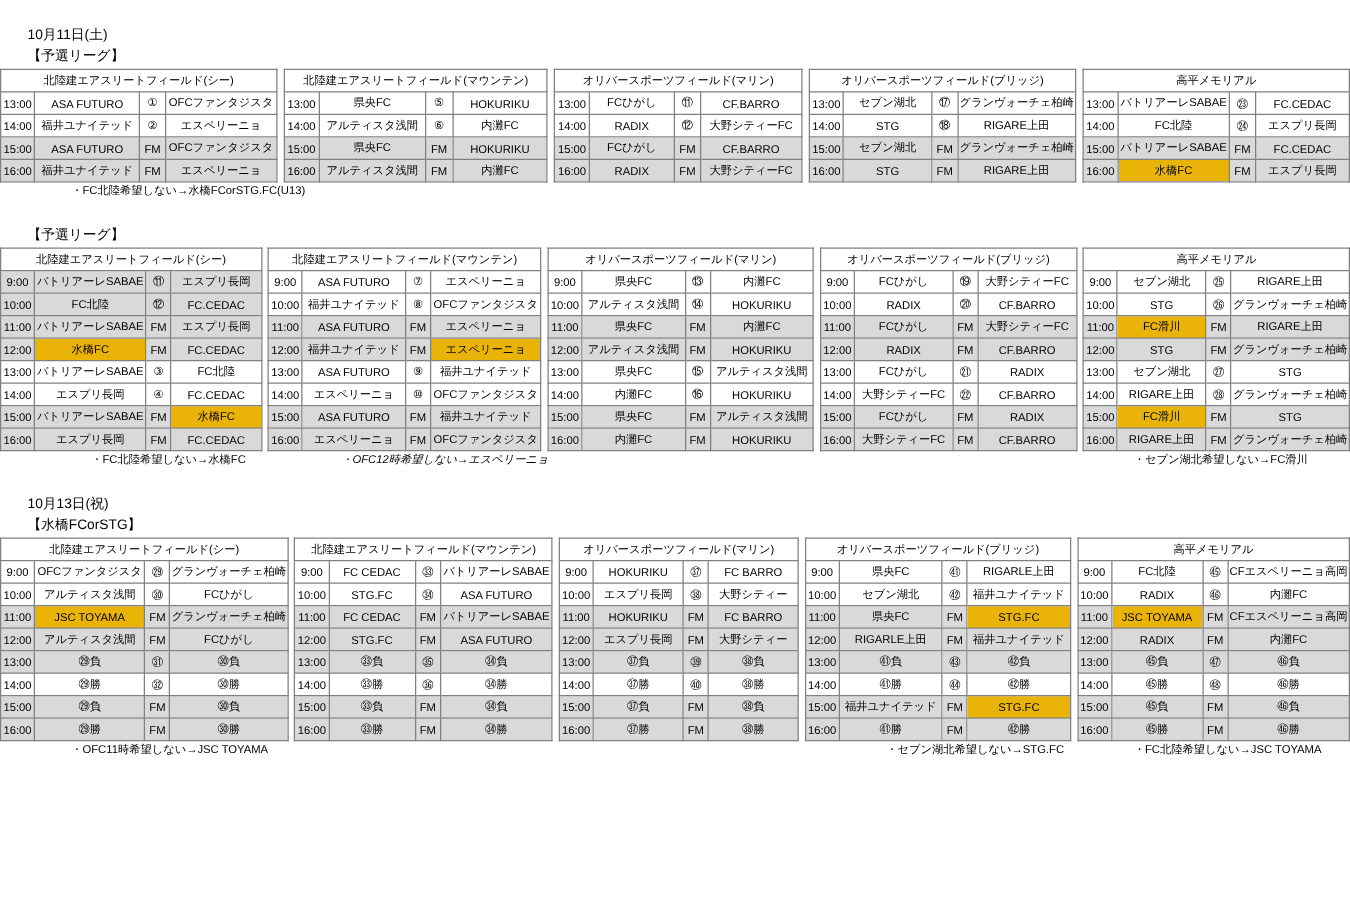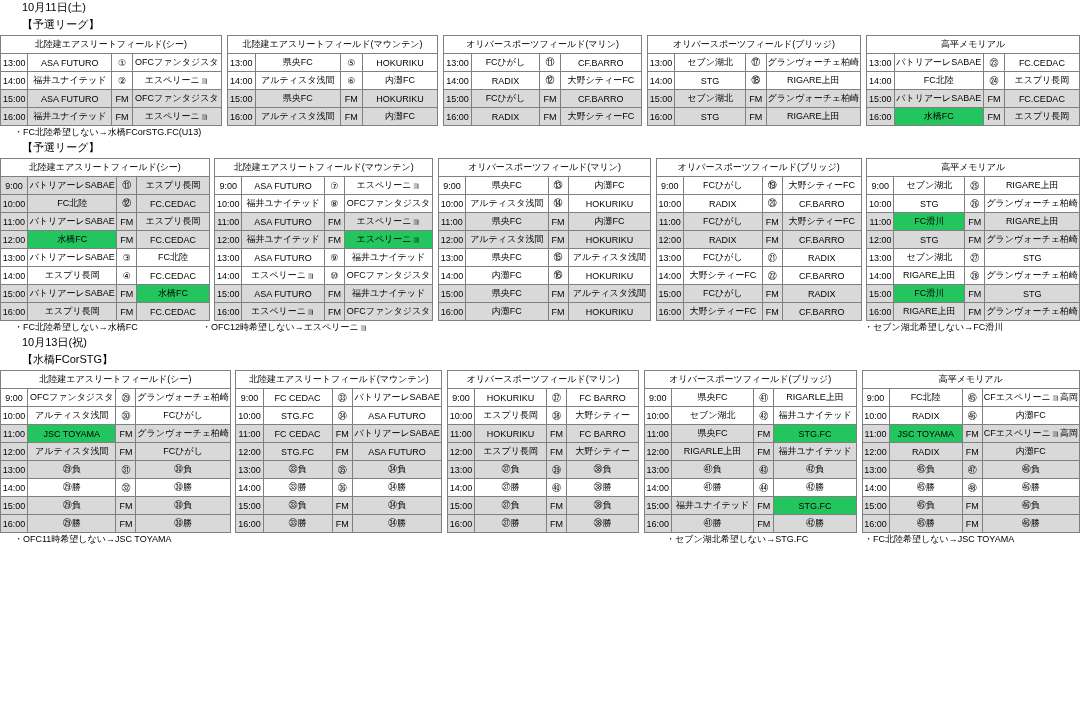--- a/index.html
+++ b/index.html
@@ -8,41 +8,41 @@
     background:#ffffff;
     font-family:"Liberation Sans","DejaVu Sans",sans-serif;
     font-size:9px;
     color:#000;
     overflow:hidden;
   }
   .page{position:relative;width:1080px;height:726px;}
   .date-label{font-size:11px;margin:0 0 2px 22px;}
   .section-label{font-size:11px;margin:0 2px 3px 22px;}
   .note-row{position:relative;height:14px;margin-left:6px;font-size:9px;}
-  .note{position:absolute;white-space:nowrap;}
+  .note{position:absolute;white-space:nowrap;margin-left:43px;}
   table.grid{border-collapse:collapse;table-layout:fixed;margin:0 auto;}
   table.grid td{
     border:1px solid #808080;
     height:17px;
     text-align:center;
     vertical-align:middle;
     font-size:9px;
     padding:0 1px;
     overflow:hidden;
     white-space:nowrap;
   }
   .venue{font-size:9.5px;height:19px;}
   .time{width:26px;font-size:9px;}
   .num{width:22px;}
   .fm{width:22px;margin-left:29px;}
   .team{width:88px;}
   .shade{background:#d9d9d9;}
-  .hl{background:#22c55e;}
+  .hl{background:#eab308;}
   .blk-sep{width:6px;border:none !important;}
-  .wrap{padding-top:0;}
+  .wrap{padding-top:20px;}
 </style>
 </head>
 <body>
 
 <div class="page">
   <div id="root">
       <div class="wrap">
         <div class="date-label">10月11日(土)</div>
         <div class="section-label">【予選リーグ】</div>
         <table class="grid">
@@ -387,22 +387,22 @@
               <td class="team shade">CF.BARRO</td>
               <td class="blk-sep"></td>
               <td class="time shade">16:00</td>
               <td class="team shade">RIGARE上田</td>
               <td class="fm shade">FM</td>
               <td class="team shade">グランヴォーチェ柏崎</td>
             </tr>
           </tbody>
         </table>
         <div class="note-row">
-          <div class="note" style="left: 8px;">・FC北陸希望しない→水橋FC</div>
-          <div class="note" style="left: 196px;">・OFC12時希望しない→エスペリーニョ</div>
+          <div class="note" style="left: 24px;">・FC北陸希望しない→水橋FC</div>
+          <div class="note" style="left: 224px; font-style: italic;">・OFC12時希望しない→エスペリーニョ</div>
           <div class="note" style="left: 858px;">・セブン湖北希望しない→FC滑川</div>
         </div>
       </div>
       <div class="wrap">
         <div class="date-label">10月13日(祝)</div>
         <div class="section-label">【水橋FCorSTG】</div>
         <table class="grid">
           <tbody>
             <tr>
               <td class="venue" colspan="4">北陸建エアスリートフィールド(シー)</td>

